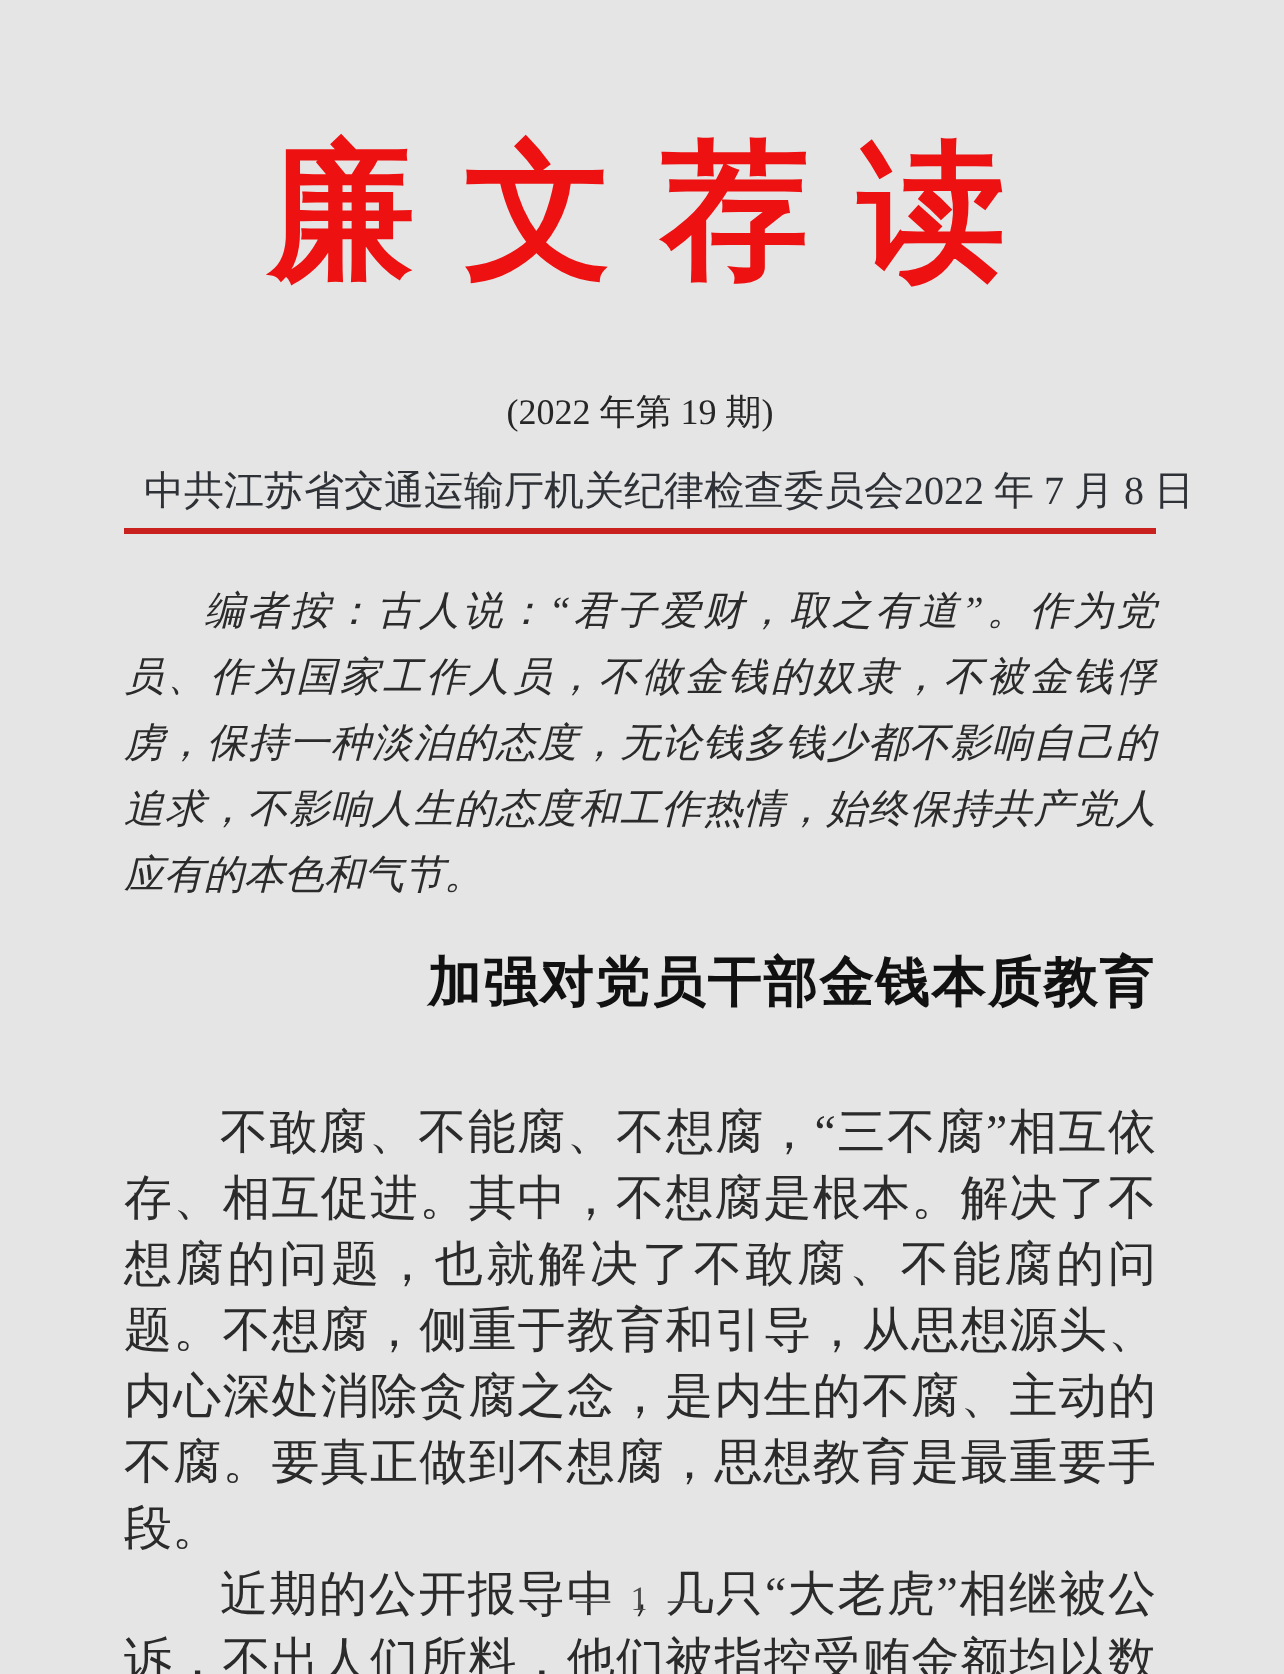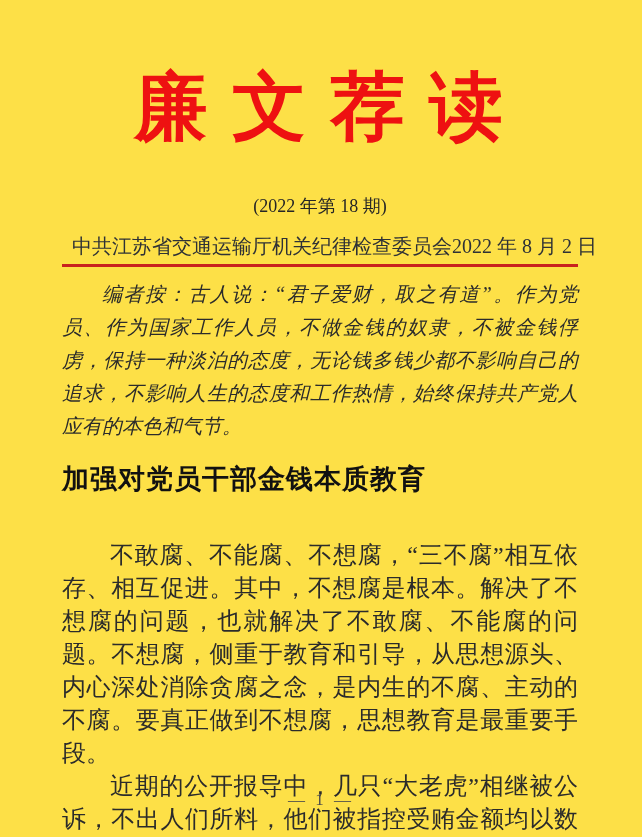--- a/index.html
+++ b/index.html
@@ -5,21 +5,21 @@
   html, body {
     margin: 0;
     padding: 0;
     background: #ffffff;
   }
   .page {
     position: relative;
     width: 642px;
     height: 837px;
     margin: 0 auto;
-    background: #fde047;
+    background: #e5e5e5;
     box-sizing: border-box;
     padding: 0 64px 0 62px;
     overflow: hidden;
     font-family: "Liberation Serif", "DejaVu Serif", serif;
     color: #2b2b2b;
   }
   .masthead {
     margin: 0;
     padding-top: 64px;
     font-size: 74px;
@@ -53,31 +53,31 @@
   .pub-row .pub-date {
     padding-right: 38px;
     white-space: nowrap;
   }
   .red-rule {
     height: 0;
     border-top: 3px solid #c9211e;
     margin-top: 5px;
   }
   .editor-note {
-    margin: 11px 0 0 0;
+    margin: 23px 0 0 0;
     font-size: 20px;
     line-height: 33px;
     text-indent: 2em;
     text-align: justify;
     font-style: italic;
     color: #2b2b2b;
   }
   .article-title {
     margin: 20px 0 0 0;
-    text-align: left;
+    text-align: right;
     font-size: 27px;
     line-height: 32px;
     font-weight: bold;
     letter-spacing: 1px;
     color: #111111;
   }
   .body-para {
     margin: 0;
     font-size: 24px;
     line-height: 33px;
@@ -100,25 +100,25 @@
     color: #4d4d4d;
   }
 </style>
 </head>
 <body>
 
 <div class="page">
 
   <h1 class="masthead">廉 文 荐 读</h1>
 
-  <div class="issue-line">(2022 年第 18 期)</div>
+  <div class="issue-line">(2022 年第 19 期)</div>
 
   <div class="pub-row">
     <span class="pub-name">中共江苏省交通运输厅机关纪律检查委员会</span>
-    <span class="pub-date">2022 年 8 月 2 日</span>
+    <span class="pub-date">2022 年 7 月 8 日</span>
   </div>
 
   <div class="red-rule"></div>
 
   <p class="editor-note">编者按：古人说：“君子爱财，取之有道”。作为党员、作为国家工作人员，不做金钱的奴隶，不被金钱俘虏，保持一种淡泊的态度，无论钱多钱少都不影响自己的追求，不影响人生的态度和工作热情，始终保持共产党人应有的本色和气节。</p>
 
   <h2 class="article-title">加强对党员干部金钱本质教育</h2>
 
   <p class="body-para first">不敢腐、不能腐、不想腐，“三不腐”相互依存、相互促进。其中，不想腐是根本。解决了不想腐的问题，也就解决了不敢腐、不能腐的问题。不想腐，侧重于教育和引导，从思想源头、内心深处消除贪腐之念，是内生的不腐、主动的不腐。要真正做到不想腐，思想教育是最重要手段。</p>
 

